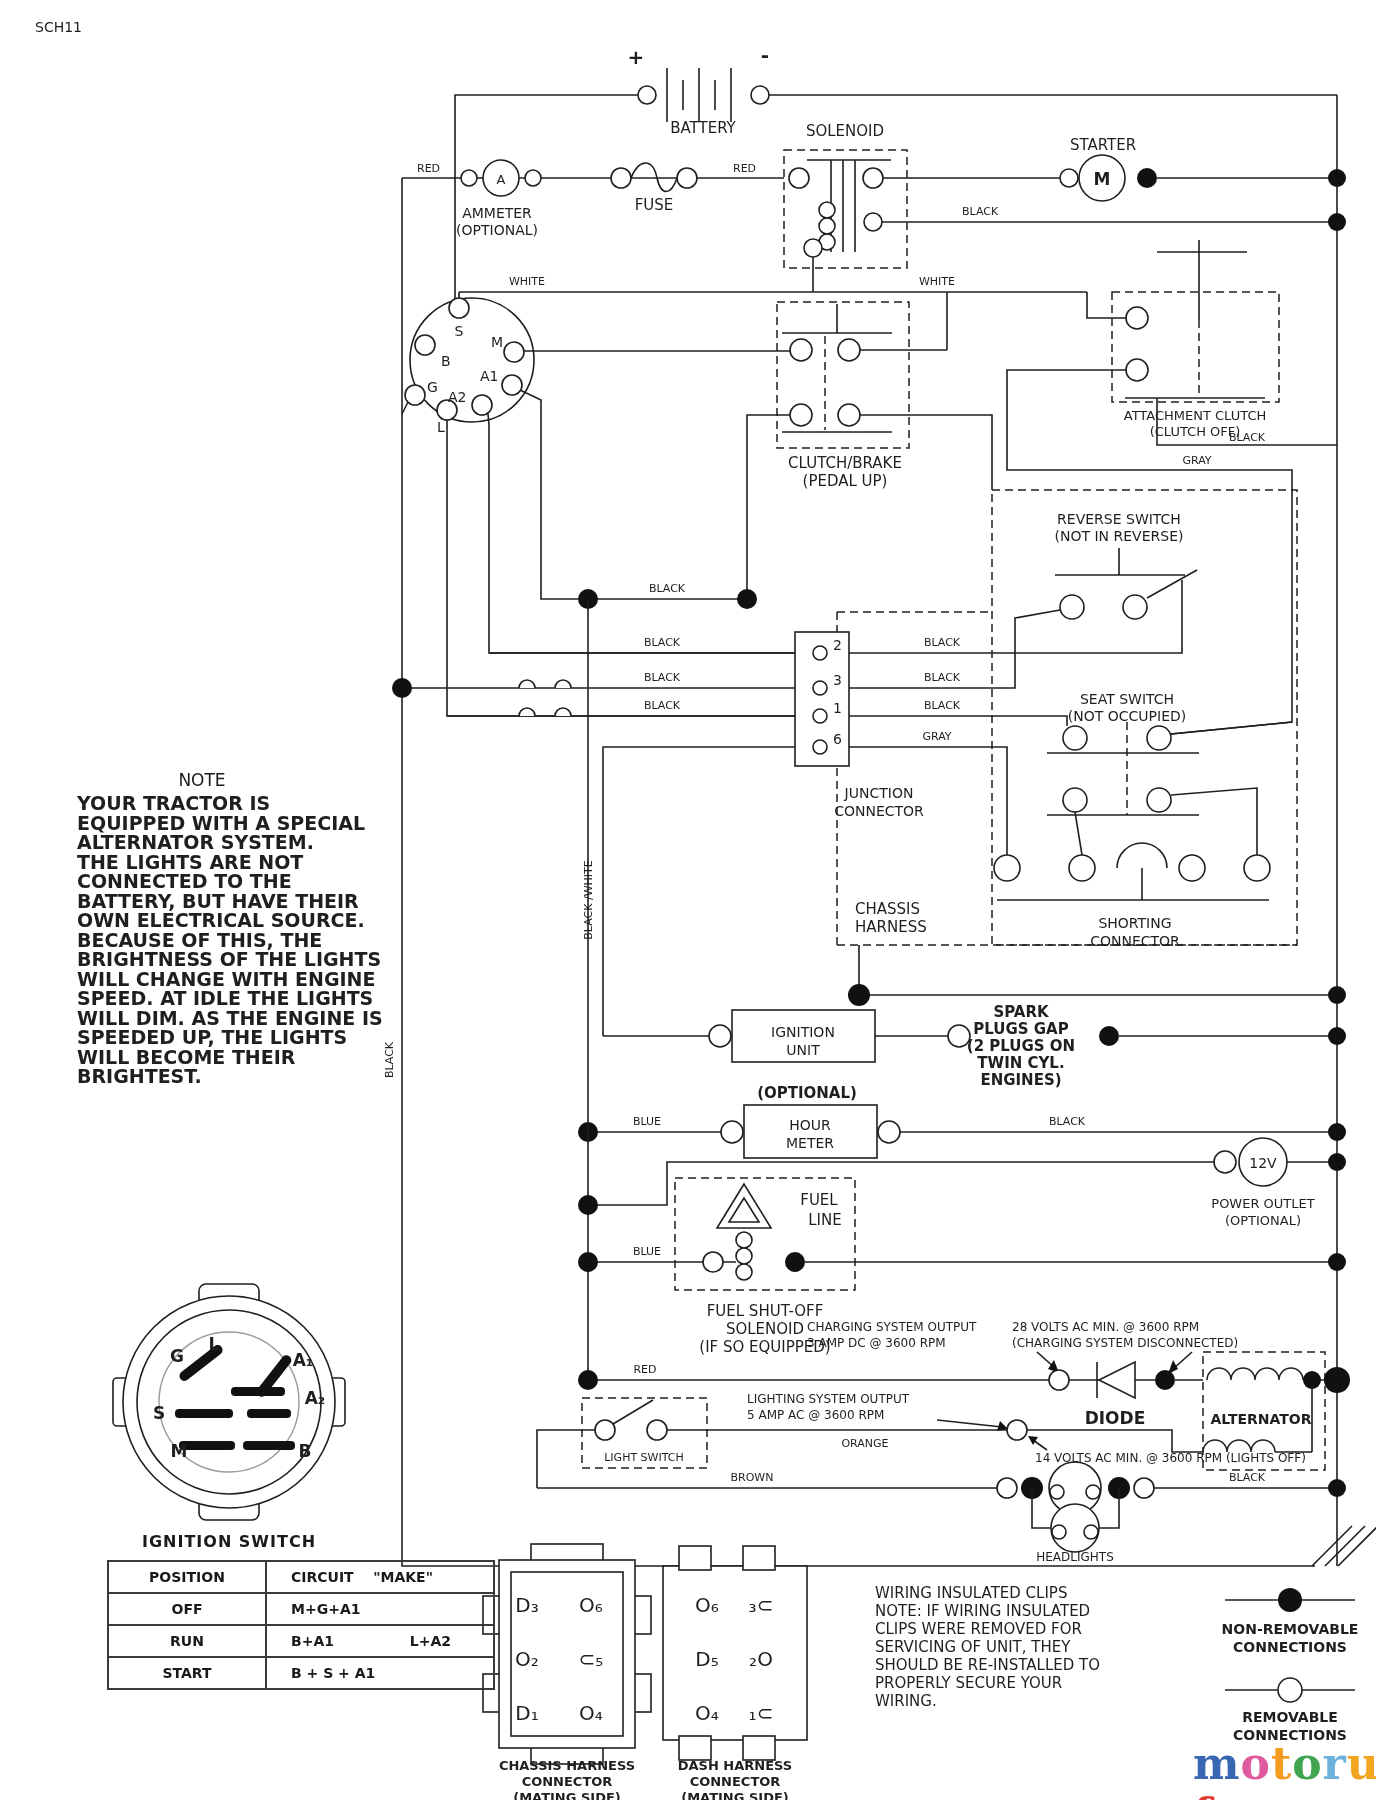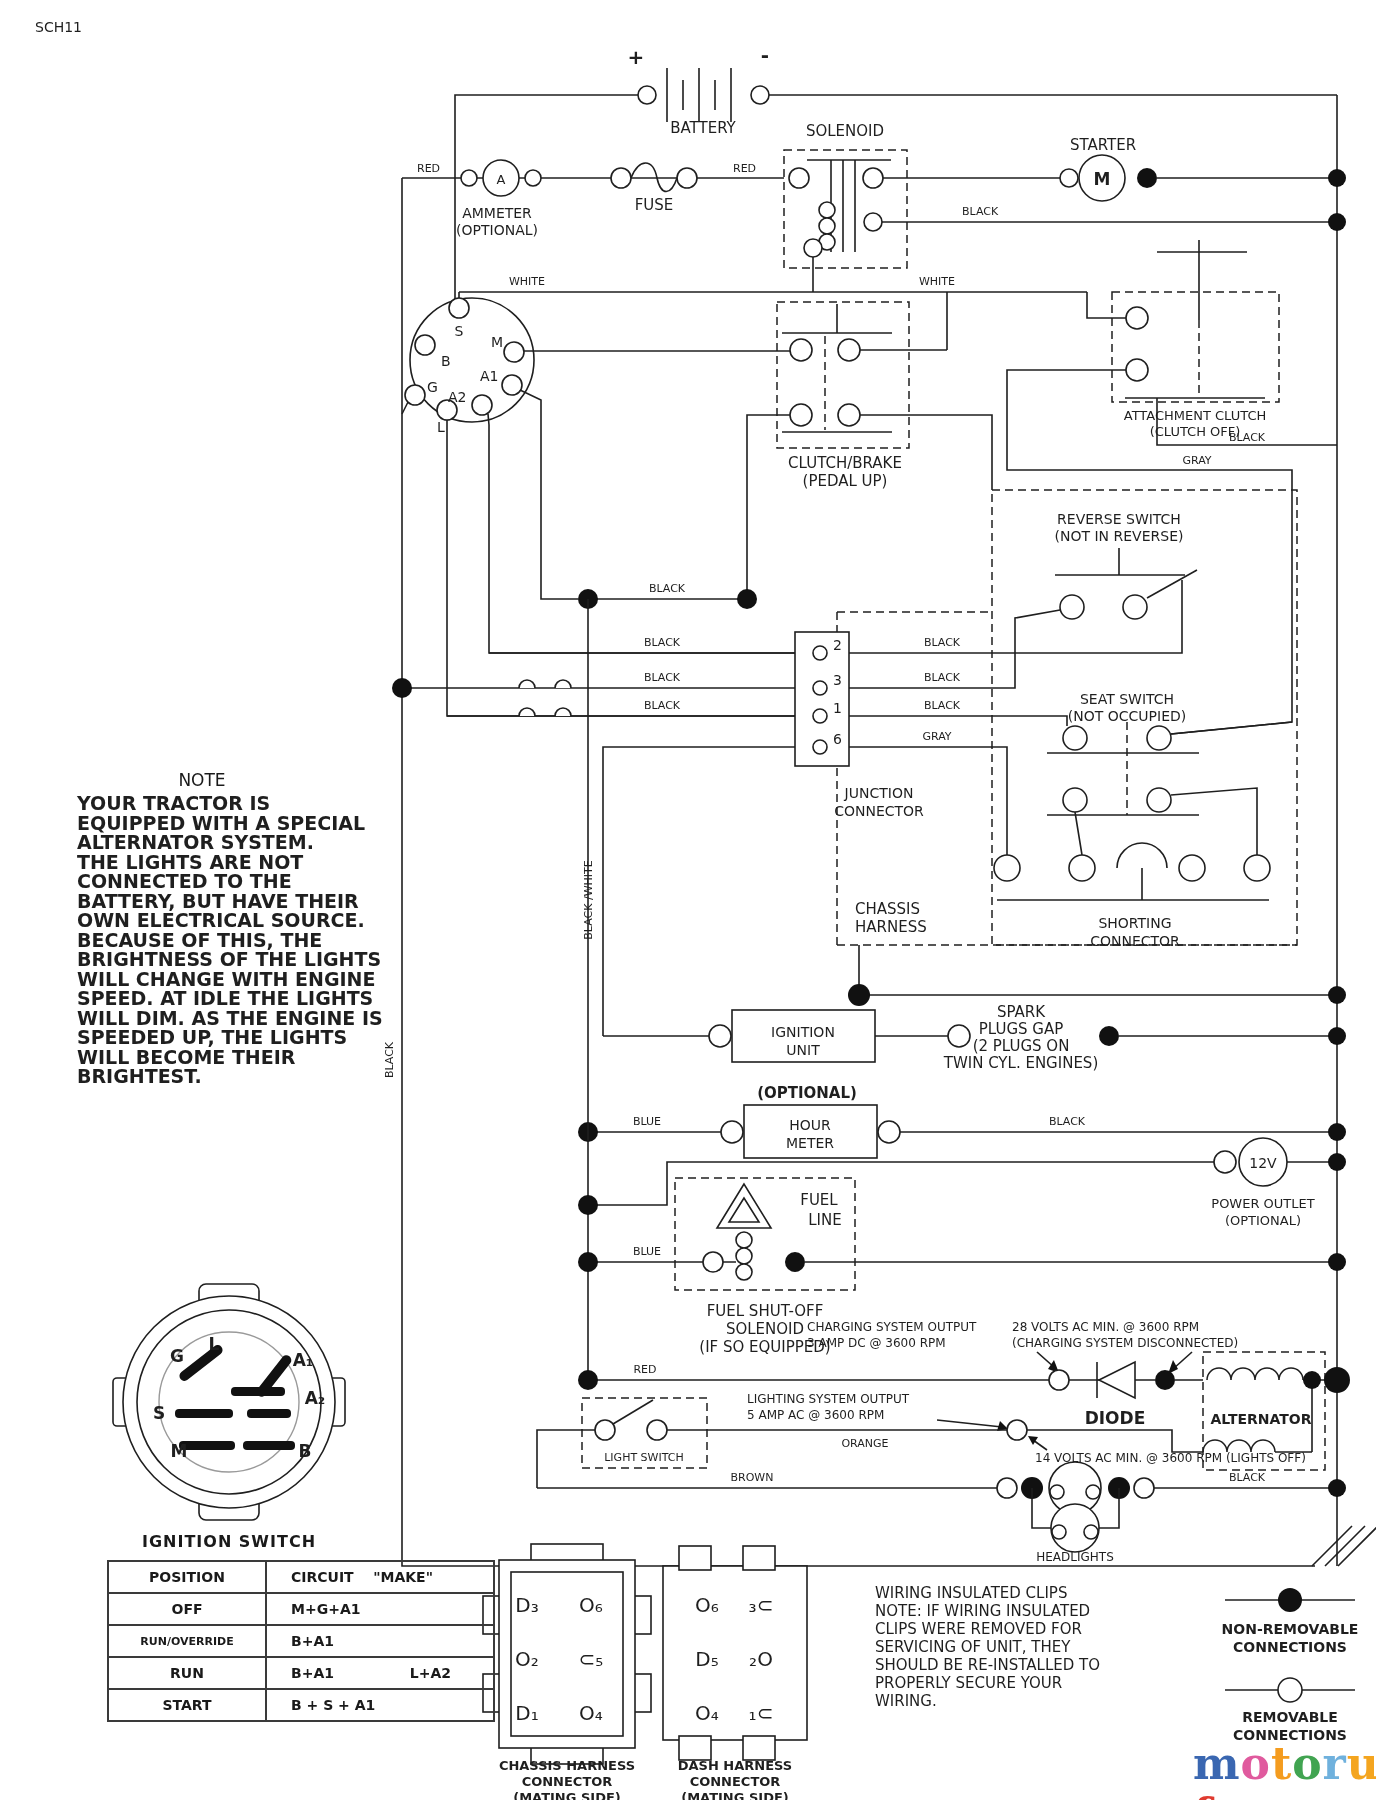--- a/index.html
+++ b/index.html
@@ -12,21 +12,21 @@
   .mid{text-anchor:middle;}
   .wire{stroke:#1f1f1f;stroke-width:1.6;fill:none;}
   .dash{stroke:#1f1f1f;stroke-width:1.5;fill:none;stroke-dasharray:8 5;}
   .open{fill:#fff;stroke:#1f1f1f;stroke-width:1.6;}
   .dot{fill:#111;stroke:none;}
   .blk{fill:#111;}
   .htext{position:absolute;white-space:pre-line;color:#1f1f1f;}
   .note-title{position:absolute;left:70px;top:770px;width:250px;text-align:center;
               font-size:17px;font-weight:normal;}
   .note-body{left:70px;top:794px;width:320px;font-size:19px;line-height:19.5px;font-weight:600;}
-  .spark{left:933px;top:1004px;width:162px;text-align:center;font-size:15px;font-weight:normal;line-height:17px;}
+  .spark{left:933px;top:1004px;width:162px;text-align:center;font-size:15px;font-weight:bold;line-height:17px;}
   .clips{left:868px;top:1584px;width:310px;font-size:15px;line-height:18px;font-weight:400;}
   .cap{width:200px;text-align:center;font-size:13px;line-height:16px;font-weight:600;}
   .ign-label{position:absolute;left:112px;top:1532px;width:220px;text-align:center;
              font-size:16px;font-weight:bold;letter-spacing:1px;}
   table.make{position:absolute;left:100px;top:1560px;border-collapse:collapse;
              font-size:14px;font-weight:600;}
   table.make td{border:2px solid #3a3a3a;padding:4px 24px;height:22px;}
   table.make .pos{width:108px;text-align:center;}
   table.make .cir{width:178px;}
   .extra{float:right;padding-right:18px;}
@@ -482,24 +482,20 @@
     <tbody>
         <tr>
       <td class="pos">POSITION</td>
       <td class="cir"><span>CIRCUIT</span>&nbsp;&nbsp;&nbsp;&nbsp;<span>"MAKE"</span></td>
     </tr>
     <tr>
       <td class="pos">OFF</td>
       <td class="cir"><span>M+G+A1</span><span class="extra"></span></td>
     </tr>
     <tr>
-      <td class="pos" style="font-size:11px;">RUN/OVERRIDE</td>
-      <td class="cir"><span>B+A1</span><span class="extra"></span></td>
-    </tr>
-    <tr>
       <td class="pos">RUN</td>
       <td class="cir"><span>B+A1</span><span class="extra">L+A2</span></td>
     </tr>
     <tr>
       <td class="pos">START</td>
       <td class="cir"><span>B + S + A1</span><span class="extra"></span></td>
     </tr>
   </tbody>
     </table>
 

